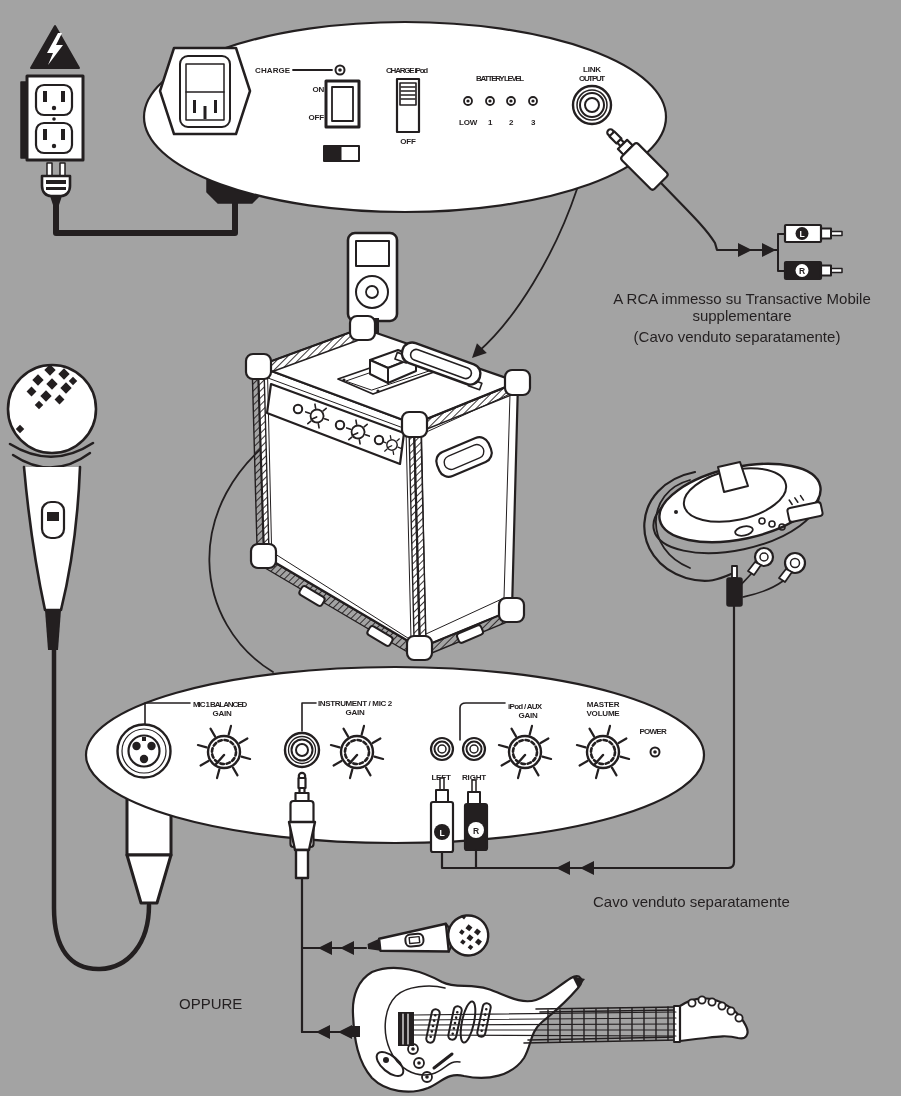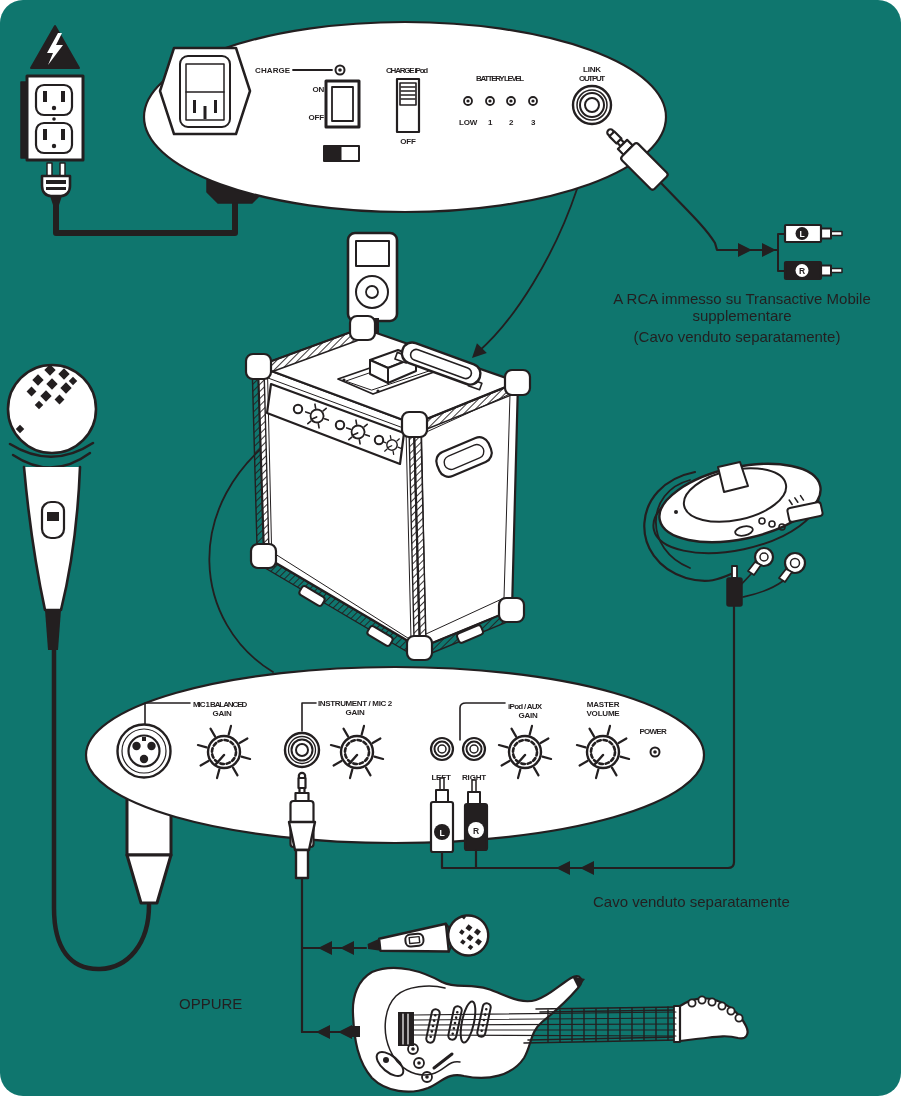--- a/index.html
+++ b/index.html
@@ -1,16 +1,16 @@
 <!DOCTYPE html>
 <html><head>
 <meta charset="utf-8">
 <style>
   html,body{margin:0;padding:0;background:#fff;}
-  .stage{width:901px;height:1096px;background:#0f766e;position:relative;overflow:hidden;border-radius:23px;}
+  .stage{width:901px;height:1096px;background:#a3a3a3;position:relative;overflow:hidden;}
   svg{display:block;}
   text{stroke:none;}
   .pl{font-family:"Liberation Sans",sans-serif;font-weight:bold;font-size:8px;fill:#231f20;letter-spacing:-0.2px;}
   .note{font-family:"Liberation Sans",sans-serif;font-size:15px;fill:#231f20;}
   .wl{font-family:"Liberation Sans",sans-serif;font-weight:bold;font-size:8.5px;fill:#ffffff;}
   .bl{font-family:"Liberation Sans",sans-serif;font-weight:bold;font-size:8.5px;fill:#231f20;}
 </style>
 </head>
 <body>
 

